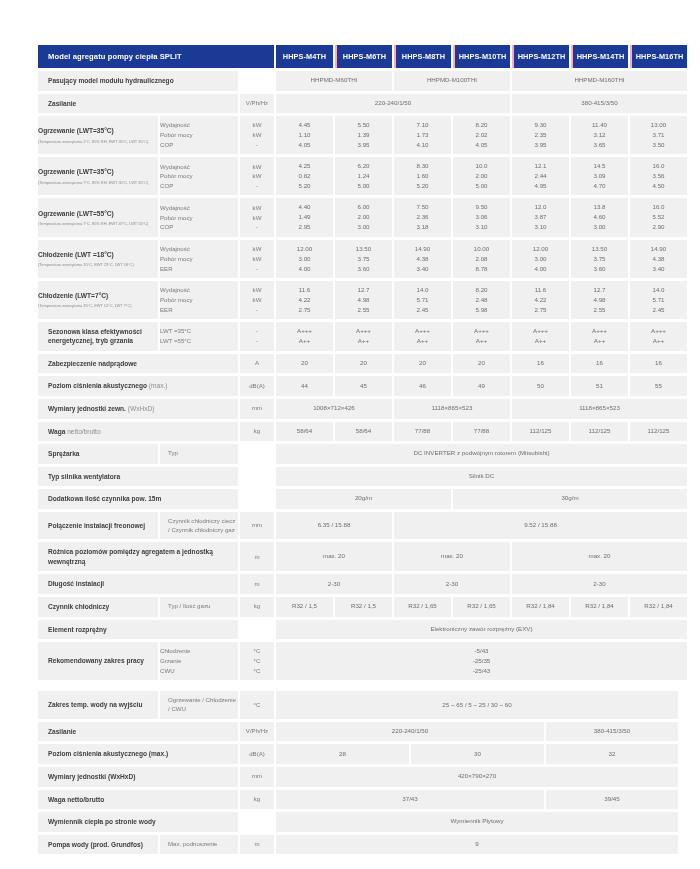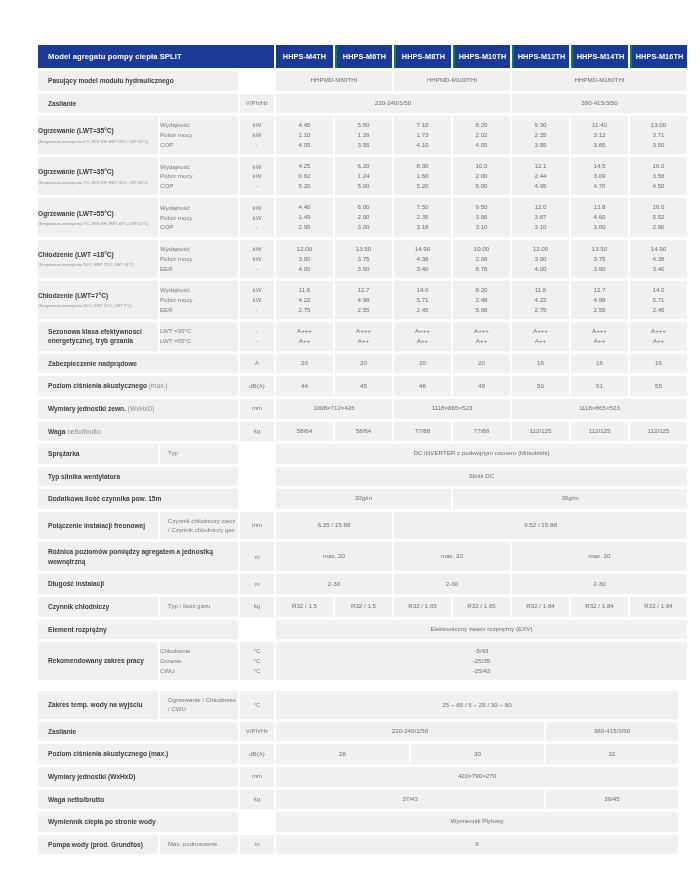--- a/index.html
+++ b/index.html
@@ -40,21 +40,21 @@
     letter-spacing: .1px;
     white-space: nowrap;
   }
   tr.hdr > th.hdr-title {
     text-align: left;
     padding-left: 10px;
     font-size: 7.6px;
   }
   
   tr.hdr > th.sep {
-    border-left: 2px solid #0f766e;
+    border-left: 2px solid #f9a8d4;
   }
 
   
   td {
     background: #f0f0f0;
     font-size: 6.2px;
     padding: 5px 0;
     text-align: center;
     color: #6d6d6d;
     vertical-align: middle;

